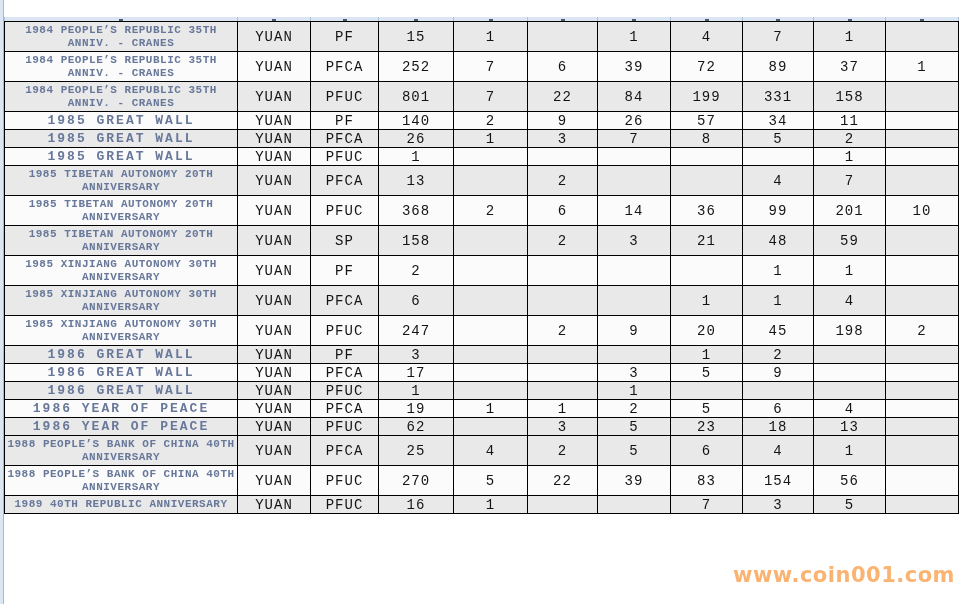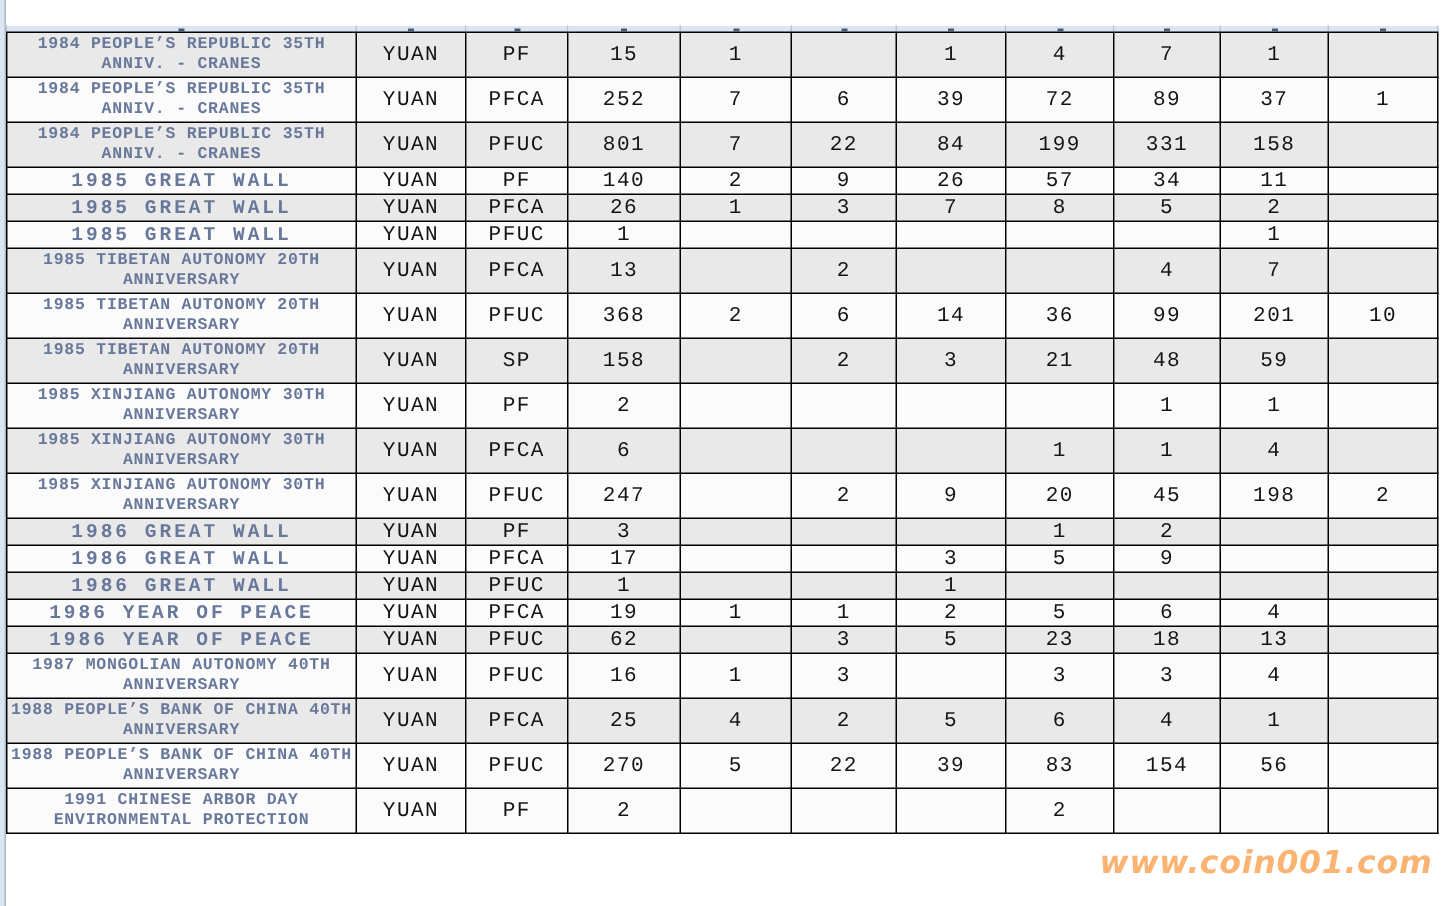--- a/index.html
+++ b/index.html
@@ -34,21 +34,20 @@
     color:#68789a;font-weight:bold;font-size:11px;line-height:13px;
     letter-spacing:0.5px;white-space:normal;
   }
   td.desc.big{font-size:13px;letter-spacing:2px;}
   td.den,td.grade,td.num{font-size:14px;color:#141414;letter-spacing:1px;}
   .watermark{
     position:absolute;right:6px;top:563px;z-index:5;
     font-family:"DejaVu Sans","Liberation Sans",sans-serif;
     font-weight:bold;font-size:21px;letter-spacing:0.5px;
     color:rgba(249,168,93,0.88);
-    font-style:italic;
   }
 </style>
 </head>
 <body>
 
 <div class="left-strip"></div>
 
 <table class="census">
   <colgroup>
     <col style="width:233px">
@@ -315,33 +314,20 @@
         <td class="grade">PFUC</td>
         <td class="num">62</td>
         <td class="num"></td>
         <td class="num">3</td>
         <td class="num">5</td>
         <td class="num">23</td>
         <td class="num">18</td>
         <td class="num">13</td>
         <td class="num"></td>
       </tr>
-      <tr class="plain h2">
-        <td class="desc">1987 MONGOLIAN AUTONOMY 40TH<br>ANNIVERSARY</td>
-        <td class="den">YUAN</td>
-        <td class="grade">PFUC</td>
-        <td class="num">16</td>
-        <td class="num">1</td>
-        <td class="num">3</td>
-        <td class="num"></td>
-        <td class="num">3</td>
-        <td class="num">3</td>
-        <td class="num">4</td>
-        <td class="num"></td>
-      </tr>
       <tr class="shade h2">
         <td class="desc">1988 PEOPLE’S BANK OF CHINA 40TH<br>ANNIVERSARY</td>
         <td class="den">YUAN</td>
         <td class="grade">PFCA</td>
         <td class="num">25</td>
         <td class="num">4</td>
         <td class="num">2</td>
         <td class="num">5</td>
         <td class="num">6</td>
         <td class="num">4</td>
@@ -354,29 +340,29 @@
         <td class="grade">PFUC</td>
         <td class="num">270</td>
         <td class="num">5</td>
         <td class="num">22</td>
         <td class="num">39</td>
         <td class="num">83</td>
         <td class="num">154</td>
         <td class="num">56</td>
         <td class="num"></td>
       </tr>
-      <tr class="plain h2">
-        <td class="desc">1991 CHINESE ARBOR DAY<br>ENVIRONMENTAL PROTECTION</td>
-        <td class="den">YUAN</td>
-        <td class="grade">PF</td>
-        <td class="num">2</td>
-        <td class="num"></td>
-        <td class="num"></td>
-        <td class="num"></td>
-        <td class="num">2</td>
-        <td class="num"></td>
-        <td class="num"></td>
+      <tr class="shade h1">
+        <td class="desc">1989 40TH REPUBLIC ANNIVERSARY</td>
+        <td class="den">YUAN</td>
+        <td class="grade">PFUC</td>
+        <td class="num">16</td>
+        <td class="num">1</td>
+        <td class="num"></td>
+        <td class="num"></td>
+        <td class="num">7</td>
+        <td class="num">3</td>
+        <td class="num">5</td>
         <td class="num"></td>
       </tr>
     </tbody>
 </table>
 
 <div class="watermark">www.coin001.com</div>
 
 </body></html>

